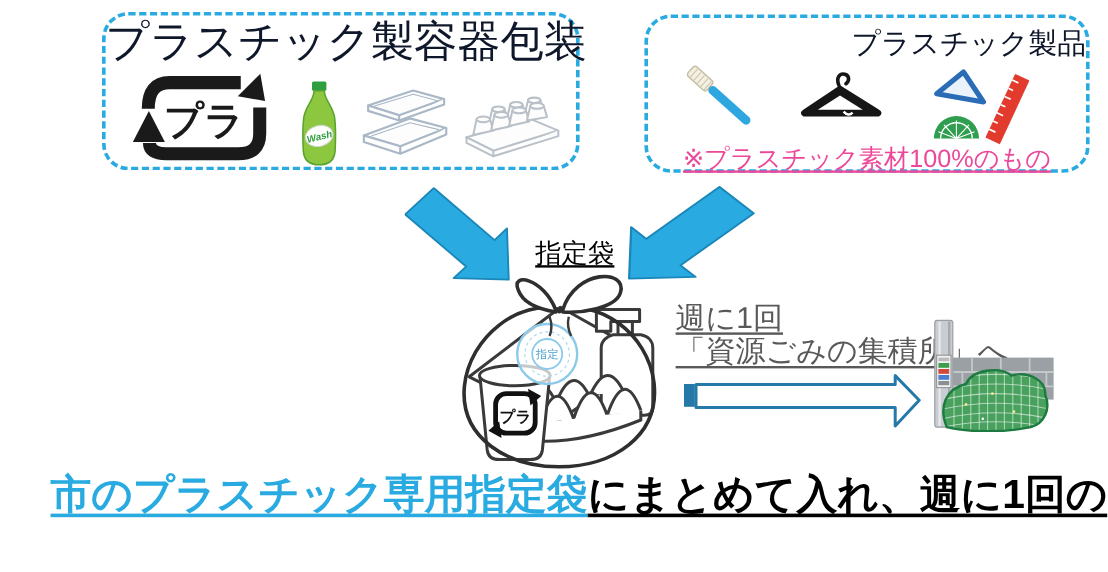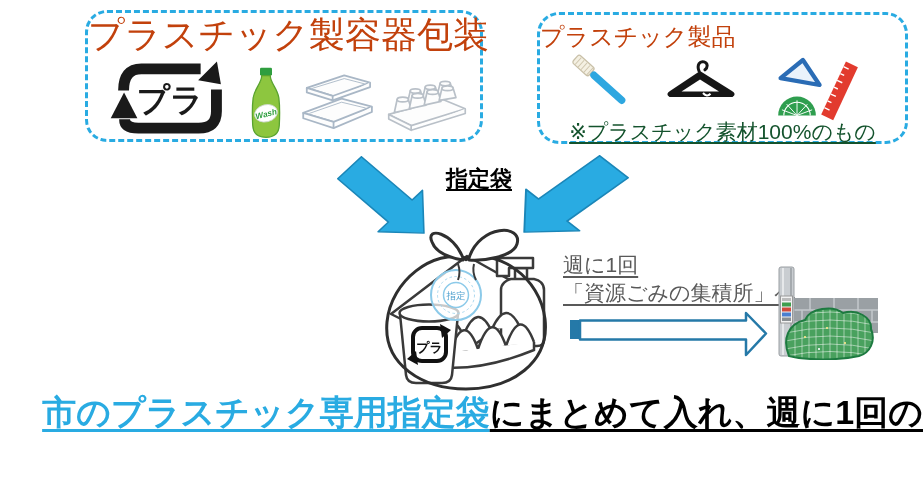--- a/index.html
+++ b/index.html
@@ -2,28 +2,28 @@
 <html><head>
 <meta charset="utf-8">
 <style>
   html,body{margin:0;padding:0;background:#fff;}
   .stage{position:relative;width:923px;height:477px;background:#fff;overflow:hidden;
          font-family:"Liberation Sans","DejaVu Sans",sans-serif;color:#111;}
   .abs{position:absolute;}
   .dashed-box{position:absolute;border:3px dashed #29abe2;border-radius:22px;background:#fff;}
   .left-box{left:85px;top:10px;width:392px;height:126px;}
   .right-box{left:537px;top:12px;width:365px;height:126px;}
-  .box-title{position:absolute;left:0;right:0;top:2px;text-align:left;
-             font-size:36px;line-height:40px;font-weight:500;color:#c2410c;white-space:nowrap;}
+  .box-title{position:absolute;left:0;right:0;top:2px;text-align:right;
+             font-size:36px;line-height:40px;font-weight:500;color:#0f172a;white-space:nowrap;}
   .right-box .box-title{font-size:24px;}
-  .note{position:absolute;left:0;right:0;top:103px;text-align:center;font-size:21px;color:#14532d;
+  .note{position:absolute;left:0;right:0;top:103px;text-align:center;font-size:21px;color:#ec4899;
         text-decoration:underline;text-decoration-thickness:1.5px;text-underline-offset:3px;white-space:nowrap;}
-  .bag-label{left:446px;top:164px;font-size:22px;font-weight:bold;color:#000;
+  .bag-label{left:446px;top:196px;font-size:22px;font-weight:normal;color:#000;
              text-decoration:underline;text-decoration-thickness:2px;text-underline-offset:3px;white-space:nowrap;text-align:right;}
-  .route{left:563px;top:251px;font-size:21px;line-height:28px;color:#595959;white-space:nowrap;}
+  .route{left:563px;top:251px;font-size:25px;line-height:28px;color:#595959;white-space:nowrap;}
   .route div{display:inline-block;text-decoration:underline;text-decoration-thickness:1.5px;text-underline-offset:4px;}
   .caption{left:0;top:391px;width:923px;text-align:right;font-size:34px;font-weight:800;
            line-height:42px;white-space:nowrap;}
   .caption span{text-decoration:underline;text-decoration-thickness:3px;text-underline-offset:5px;}
   .caption .hl{color:#29abe2;}
   .caption .bk{color:#000;}
   svg{display:block;}
 </style>
 </head>
 <body>

